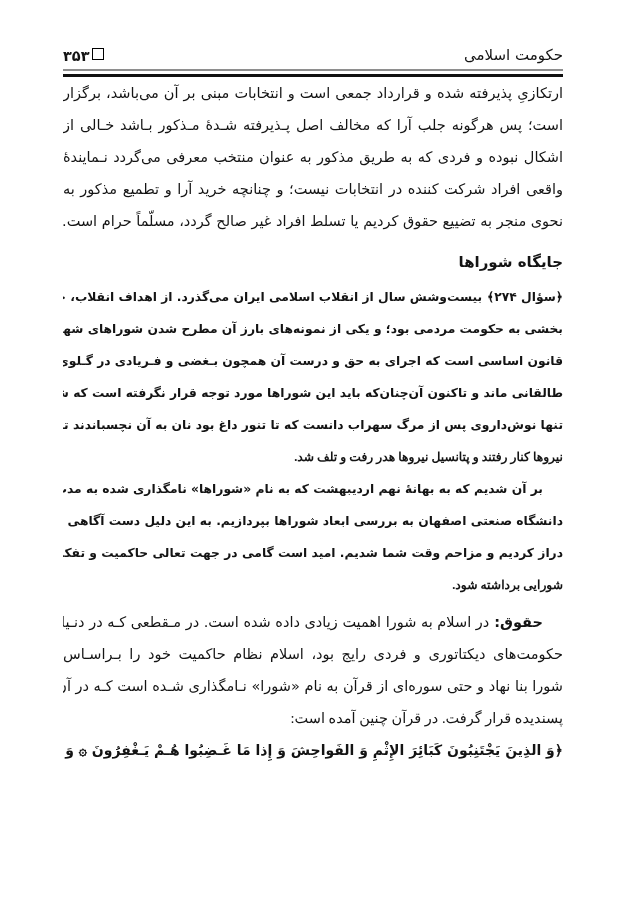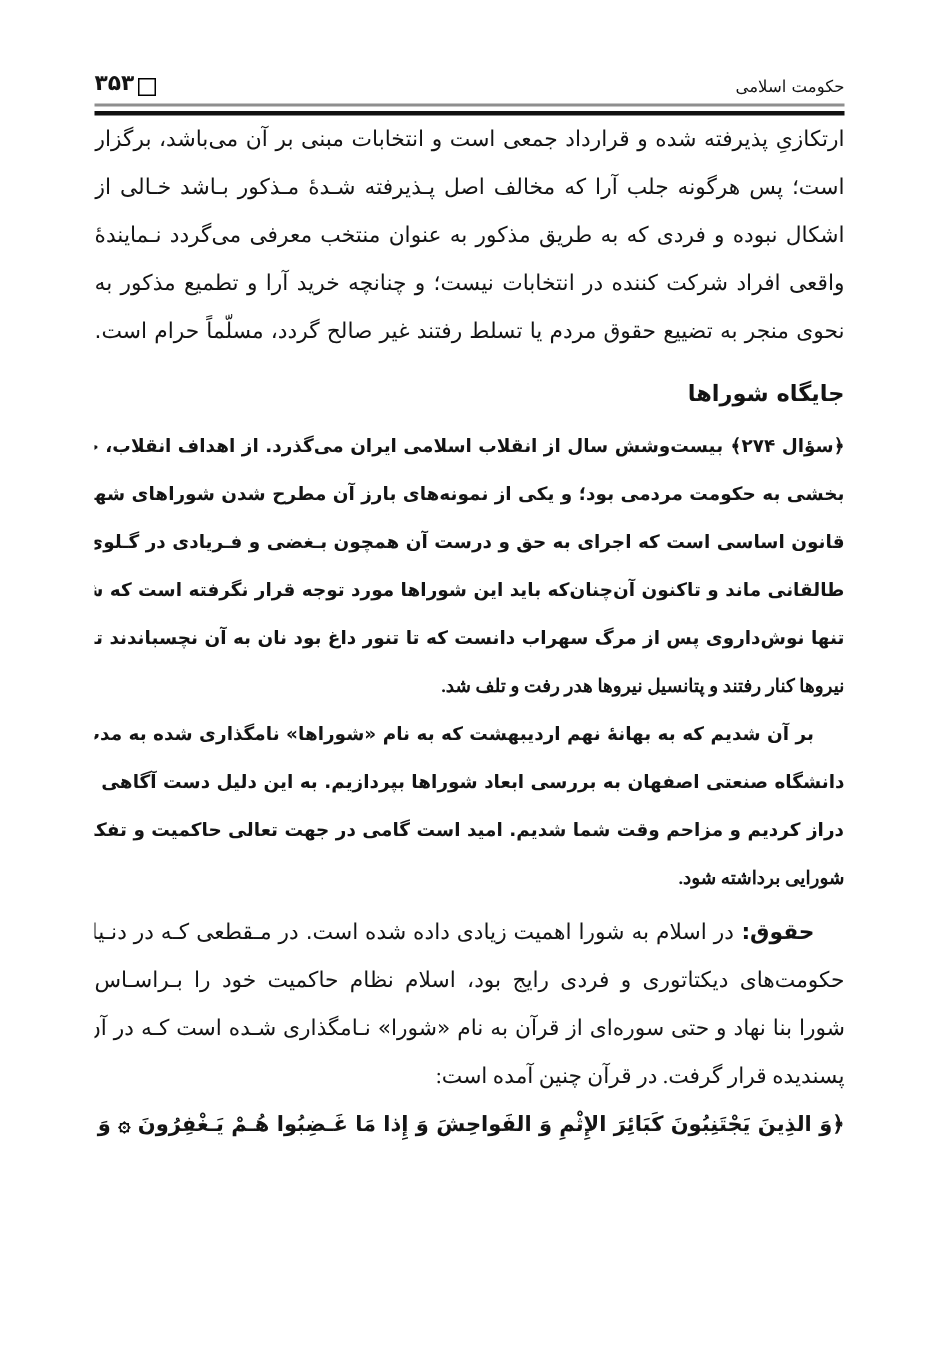--- a/index.html
+++ b/index.html
@@ -5,22 +5,22 @@
   html,body{margin:0;padding:0;background:#ffffff;}
   .page{
     width:626px;height:899px;box-sizing:border-box;
     background:#ffffff;color:#141414;
     font-family:"DejaVu Sans",sans-serif;
     direction:rtl;
     padding:44px 63px 0 63px;
     overflow:hidden;position:relative;
   }
   .header{display:flex;justify-content:space-between;align-items:flex-end;height:20px;}
-  .title{font-size:11px;}
-  .pageno{display:flex;align-items:flex-end;gap:2px;font-weight:bold;font-size:14.5px;}
+  .title{font-size:15px;}
+  .pageno{display:flex;align-items:flex-start;gap:2px;font-weight:bold;font-size:14.5px;}
   .sq{width:10px;height:10px;border:1.7px solid #000;display:inline-block;background:#fff;}
   .rule{margin-top:5px;height:3px;border-top:2px solid #8e8e8e;border-bottom:3px solid #101010;}
   .line{line-height:32px;height:32px;white-space:nowrap;overflow:hidden;}
   .jfy{text-align:justify;text-align-last:justify;}
   .end{text-align:right;text-align-last:right;font-family:Liberation Serif, serif;}
   .body-txt{font-size:14.5px;}
   .q{font-size:12.3px;font-weight:bold;}
   .intro{}
   .heading{margin:10px 0 4px 0;font-size:15px;font-weight:bold;line-height:30px;height:30px;text-align:right;}
   .indent{text-indent:20px;}
@@ -48,21 +48,21 @@
 
       <div class="line body-txt jfy">ارتکازیِ پذیرفته شده و قرارداد جمعی است و انتخابات مبنی بر آن می‌باشد، برگزار</div>
 
 
       <div class="line body-txt jfy">است؛ پس هرگونه جلب آرا که مخالف اصل پـذیرفته شـدهٔ مـذکور بـاشد خـالی از</div>
 
       <div class="line body-txt jfy">اشکال نبوده و فردی که به طریق مذکور به عنوان منتخب معرفی می‌گردد نـمایندهٔ</div>
 
       <div class="line body-txt jfy">واقعی افراد شرکت کننده در انتخابات نیست؛ و چنانچه خرید آرا و تطمیع مذکور به</div>
 
-      <div class="line body-txt jfy">نحوی منجر به تضییع حقوق مردم یا تسلط رفتند غیر صالح گردد، مسلّماً حرام است.</div>
+      <div class="line body-txt jfy">نحوی منجر به تضییع حقوق کردیم یا تسلط افراد غیر صالح گردد، مسلّماً حرام است.</div>
     </div>
 
   <div class="heading">جایگاه شوراها</div>
 
   <div class="question">
     <div class="line q jfy"><span class="qmark">﴿سؤال ۲۷۴﴾</span><span>بیست‌وشش سال از انقلاب اسلامی ایران می‌گذرد. از اهداف انقلاب، حاکمیت</span></div>
     <div>
 
         <div class="line q jfy">بخشی به حکومت مردمی بود؛ و یکی از نمونه‌های بارز آن مطرح شدن شوراهای شهر و روستا در</div>
 

